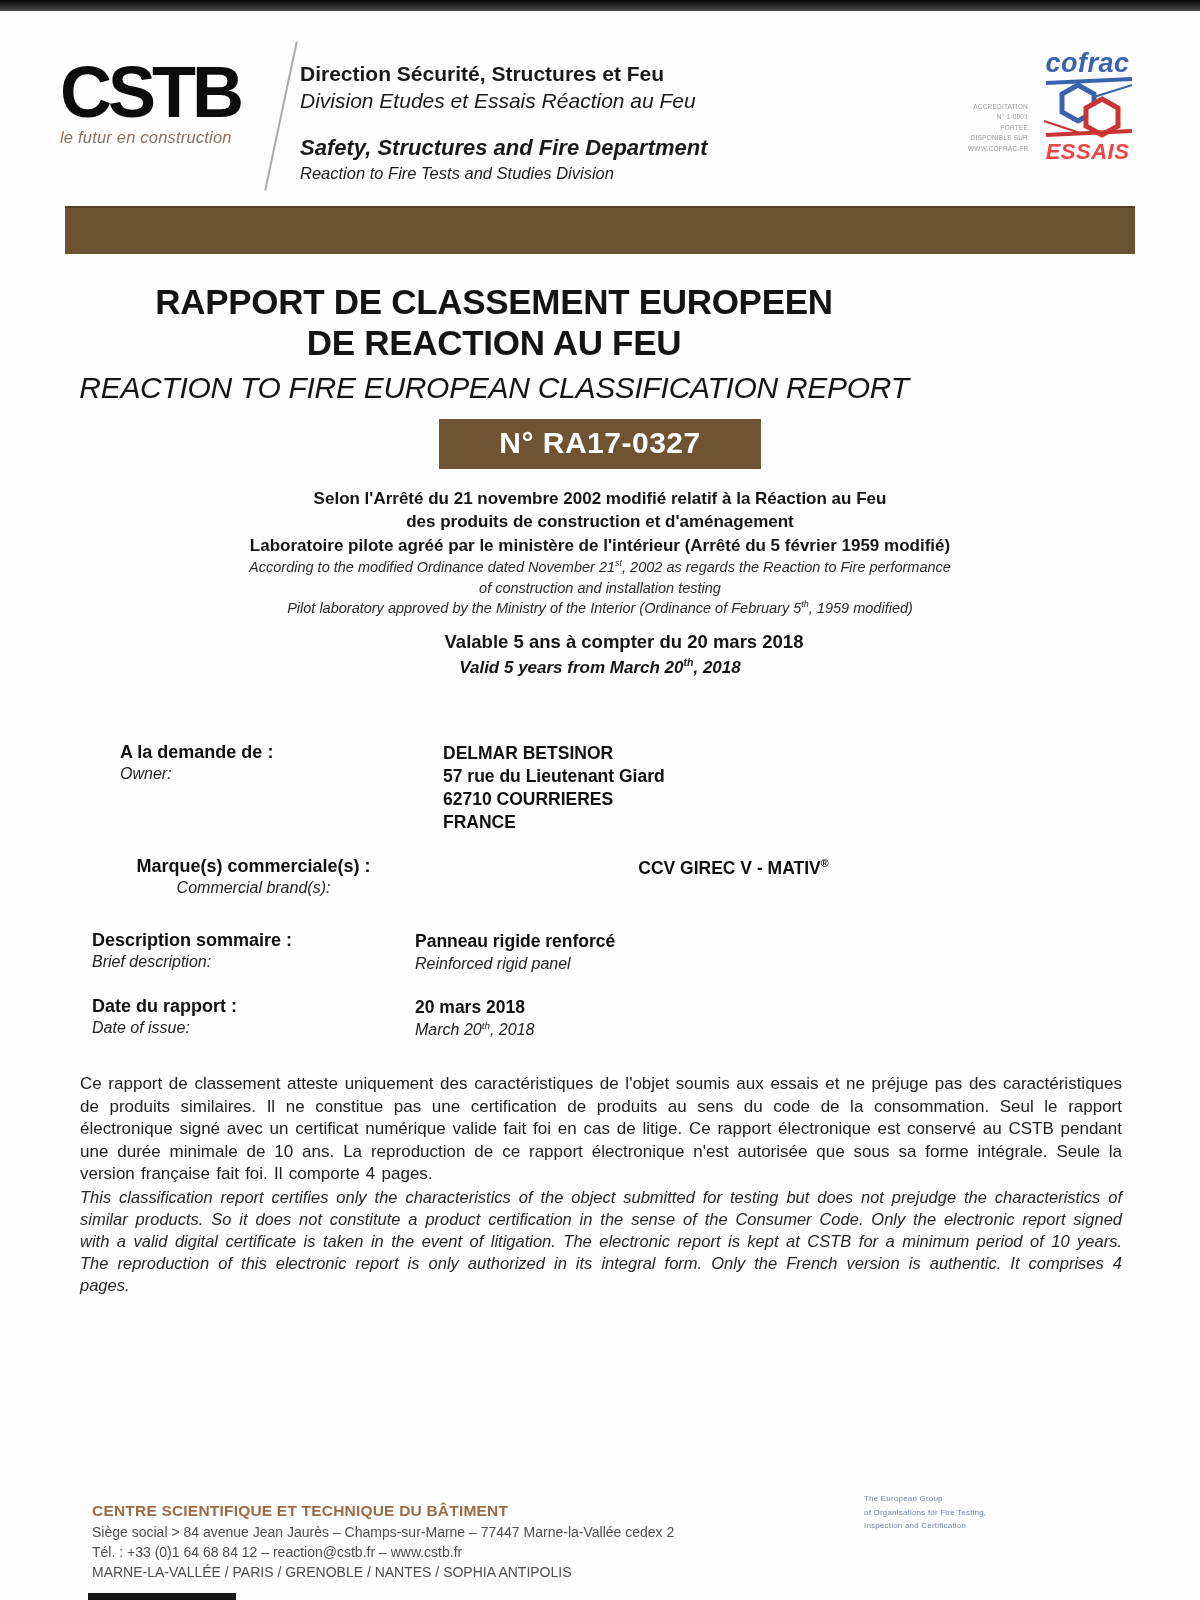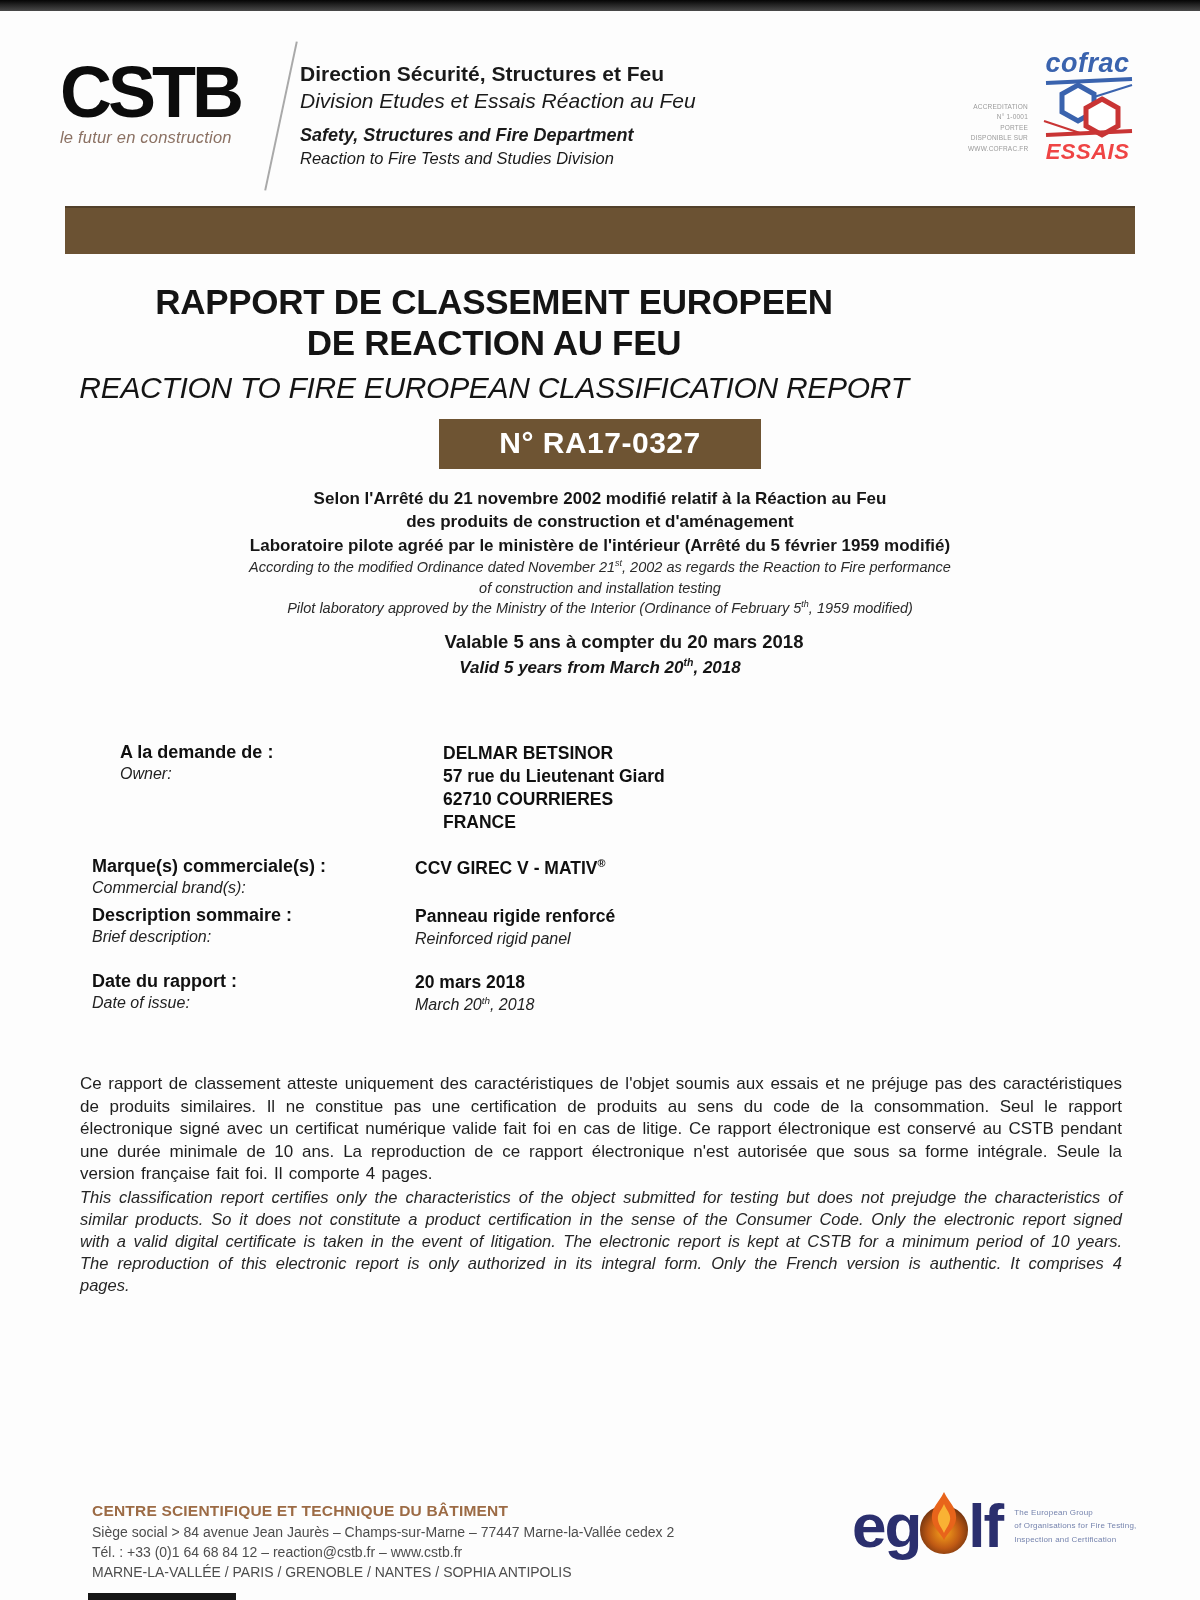--- a/index.html
+++ b/index.html
@@ -12,21 +12,21 @@
   .bottom-edge { position:absolute; left:88px; top:1593px; width:148px; height:7px; background:#161616; }
 
   
   .cstb-logo { position:absolute; left:60px; top:58px; width:210px; }
   .cstb-word { font-size:72px; font-weight:bold; letter-spacing:-4px; color:#0c0c0c; line-height:0.95; }
   .cstb-tagline { font-size:16.5px; font-style:italic; color:#8b7163; margin-top:2px; letter-spacing:0.2px; white-space:nowrap; }
   .header-slash { position:absolute; left:280px; top:40px; width:2px; height:152px; background:#a9a9a9; transform:rotate(12deg); }
   .dept { position:absolute; left:300px; top:62px; color:#1a1a1a; white-space:nowrap; }
   .dept-l1 { font-size:21px; font-weight:bold; }
   .dept-l2 { font-size:21px; font-style:italic; margin-top:3px; }
-  .dept-l3 { font-size:18px; font-weight:bold; font-style:italic; margin-top:12px; }
+  .dept-l3 { font-size:22px; font-weight:bold; font-style:italic; margin-top:22px; }
   .dept-l4 { font-size:16.5px; font-style:italic; margin-top:3px; }
 
   
   .cofrac { position:absolute; left:968px; top:50px; width:175px; display:flex; }
   .cofrac-acc { width:60px; text-align:right; font-size:6.5px; color:#9a9a9a; padding-top:52px; line-height:1.6; letter-spacing:0.2px; }
   .cofrac-main { flex:1; text-align:center; padding-left:4px; }
   .cofrac-word { color:#3a63ae; font-weight:bold; font-style:italic; font-size:27px; letter-spacing:0.5px; line-height:1; }
   .cofrac-essais { color:#ef4444; font-weight:bold; font-style:italic; font-size:22px; letter-spacing:0.5px; line-height:1; margin-top:-2px; }
 
   
@@ -45,21 +45,21 @@
 
   
   .validity { position:absolute; top:631px; left:0; width:1200px; text-align:center; color:#161616; }
   .val-fr { font-size:18.5px; font-weight:bold;padding-left:48px; }
   .val-en { font-size:17px; font-weight:bold; font-style:italic; margin-top:3px; }
 
   
   .fields { position:absolute; left:92px; top:742px; width:960px; }
   .field-row { display:flex; align-items:flex-start; }
   .row-owner { margin-bottom:22px;margin-left:28px; }
-  .row-brand { margin-bottom:8px; }
+  .row-brand { margin-bottom:33px;text-align:center; }
   .row-desc  { margin-bottom:20px; }
   .field-labels { width:323px; flex:0 0 323px; }
   .lbl-fr { font-size:18px; font-weight:bold; color:#101010; }
   .lbl-en { font-size:16px; font-style:italic; margin-top:2px; color:#222; }
   .field-values { flex:1; }
   .val-line { font-size:17.5px; font-weight:bold; line-height:1.32; color:#101010; }
   .val-italic { font-size:16px; font-style:italic; font-weight:normal; line-height:1.4; color:#222; }
 
   
   .disclaimer { position:absolute; left:80px; top:1073px; width:1042px; text-align:justify; color:#1e1e1e; }
@@ -201,36 +201,20 @@
   </div>
 
   <div class="footer-block">
     <div class="footer-org">CENTRE SCIENTIFIQUE ET TECHNIQUE DU BÂTIMENT</div>
     <div class="footer-line">Siège social &gt; 84 avenue Jean Jaurès – Champs-sur-Marne – 77447 Marne-la-Vallée cedex 2</div>
     <div class="footer-line">Tél. : +33 (0)1 64 68 84 12 – reaction@cstb.fr – www.cstb.fr</div>
     <div class="footer-line">MARNE-LA-VALLÉE / PARIS / GRENOBLE / NANTES / SOPHIA ANTIPOLIS</div>
   </div>
 
   <div class="egolf">
-    <div class="egolf-wordmark">
-      <span>eg</span>
-      <svg class="egolf-flame-svg" width="52" height="68" viewBox="0 0 52 68">
-        <defs>
-          <radialGradient id="flameball" cx="50%" cy="55%" r="60%">
-            <stop offset="0%" stop-color="#f7a21b"></stop>
-            <stop offset="55%" stop-color="#c05a14"></stop>
-            <stop offset="100%" stop-color="#5f2a0e"></stop>
-          </radialGradient>
-        </defs>
-        <circle cx="26" cy="42" r="24" fill="url(#flameball)"></circle>
-        <path d="M26 4 C20 16 13 20 14 31 C15 40 22 44 26 52 C30 44 37 40 38 31 C39 20 32 16 26 4 Z" fill="#e8641b"></path>
-        <path d="M26 16 C23 23 19 26 20 32 C21 38 24 40 26 45 C28 40 31 38 32 32 C33 26 29 23 26 16 Z" fill="#f9b234"></path>
-      </svg>
-      <span>lf</span>
-    </div>
     <div class="egolf-tagline">
       <div>The European Group</div>
       <div>of Organisations for Fire Testing,</div>
       <div>Inspection and Certification</div>
     </div>
   </div>
 
   <div class="bottom-edge"></div>
 
 </div>

